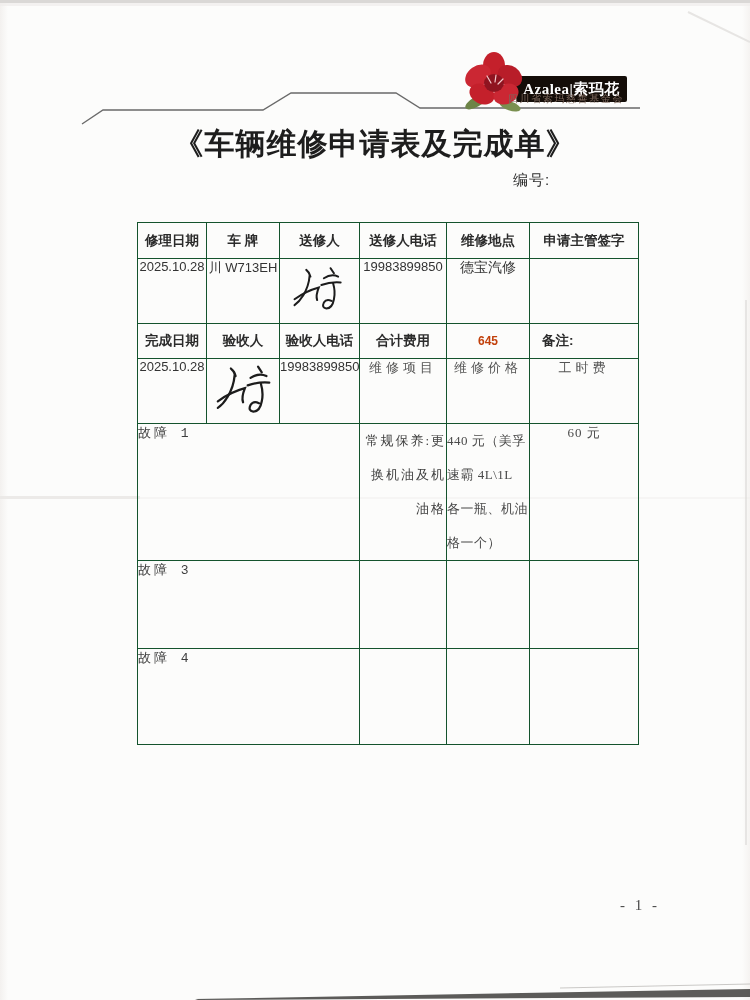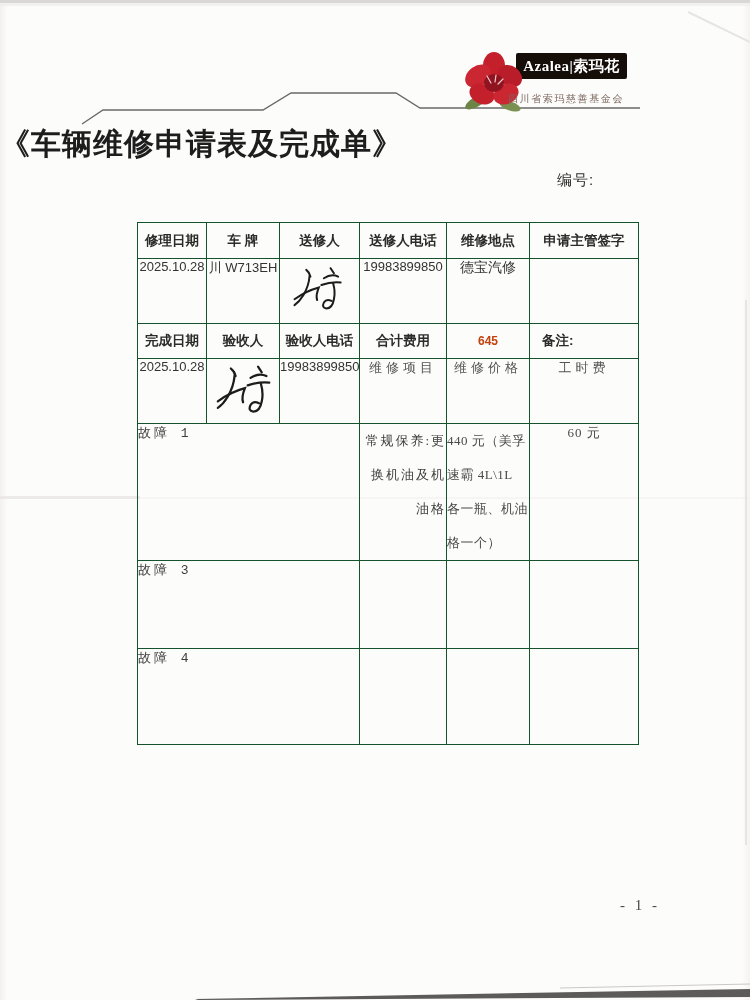--- a/index.html
+++ b/index.html
@@ -7,38 +7,38 @@
     width:750px;height:1000px;position:relative;overflow:hidden;
     background:
       linear-gradient(90deg,#f3f1ef 0px,#fcfcfb 8px,#fcfcfb 742px,#f5f3f1 750px),
       #fcfcfb;
     font-family:"Liberation Sans",sans-serif;
     color:#2b2b2b;
   }
   .abs{position:absolute;}
   
   .logo-box{
-    left:516px;top:53px;width:111px;height:26px;
+    left:516px;top:76px;width:111px;height:26px;
     background:#140d08;border-radius:2px;
     display:flex;align-items:center;justify-content:center;
     color:#fff;font-weight:800;font-size:15px;letter-spacing:.5px;
     font-family:"Liberation Serif",serif;
   }
   .logo-org{
     left:503px;top:92px;width:126px;text-align:center;
     font-size:10px;letter-spacing:1.6px;color:#7c675c;
     font-family:"Liberation Serif",serif;white-space:nowrap;
   }
   
   .doc-title{
-    left:0;top:124px;width:100%;text-align:left;
+    left:0;top:124px;width:100%;text-align:center;
     font-size:30px;font-weight:700;letter-spacing:1px;color:#1d1d1d;
   }
   .serial{
-    left:557px;top:171px;font-size:15px;color:#2e2e2e;letter-spacing:1px;
+    left:513px;top:171px;font-size:15px;color:#2e2e2e;letter-spacing:1px;
   }
   .page-num{
     left:605px;top:897px;width:70px;text-align:center;
     font-family:"Liberation Serif",serif;font-size:15px;color:#4a4a4a;letter-spacing:3px;
   }
   
   table.form{
     position:absolute;left:137px;top:222px;width:501px;
     border-collapse:collapse;table-layout:fixed;
   }

